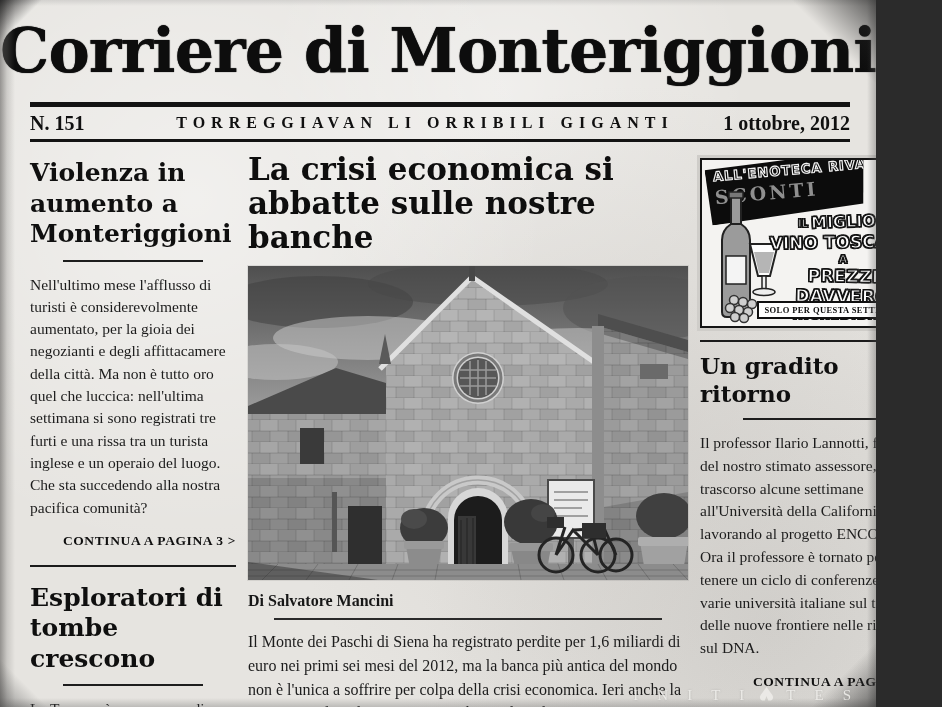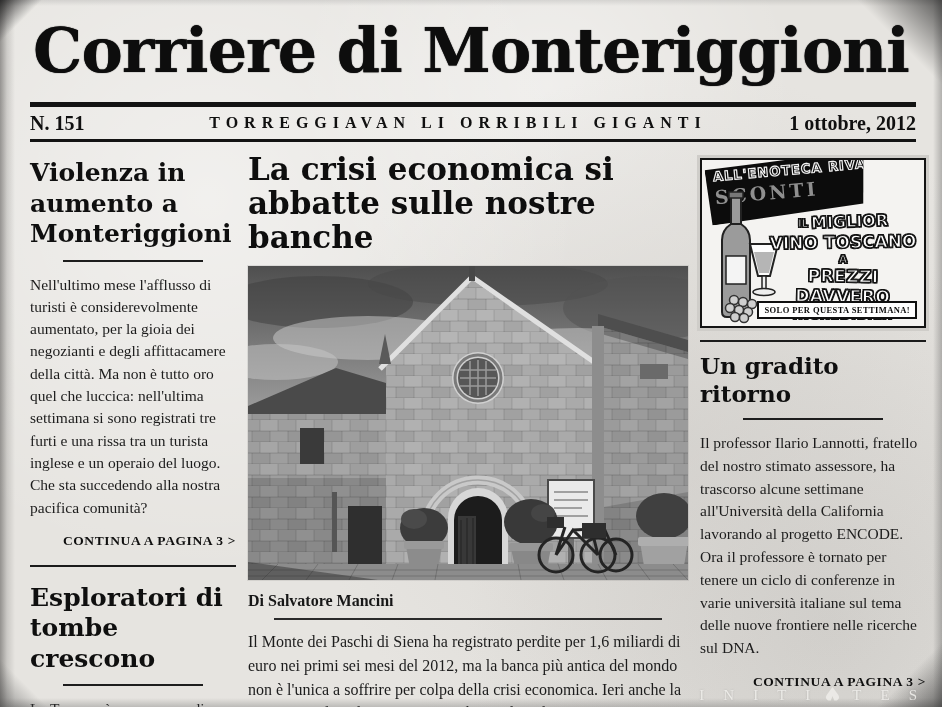--- a/index.html
+++ b/index.html
@@ -1,18 +1,18 @@
 <!DOCTYPE html>
 <html><head>
 <meta charset="utf-8">
 <style>
   * { margin:0; padding:0; box-sizing:border-box; }
   html,body { width:942px; height:707px; overflow:hidden; background:#2b2b2b; }
   .paper {
-    position:relative; width:942px; height:707px; overflow:hidden;
+    position:relative; width:876px; height:707px; overflow:hidden;
     background-color:#e6e4e0; color:#171717;
     background-image:
       radial-gradient(circle at 22% 28%, rgba(255,255,255,.45), rgba(255,255,255,0) 42%),
       radial-gradient(circle at 72% 62%, rgba(202,199,195,.45), rgba(202,199,195,0) 46%),
       radial-gradient(circle at 58% 12%, rgba(255,255,255,.4), rgba(255,255,255,0) 30%),
       radial-gradient(circle at 88% 88%, rgba(190,188,184,.5), rgba(190,188,184,0) 35%);
     font-family:"Liberation Serif", serif;
   }
   .paper::after {
     content:""; position:absolute; inset:0; pointer-events:none; z-index:50;

